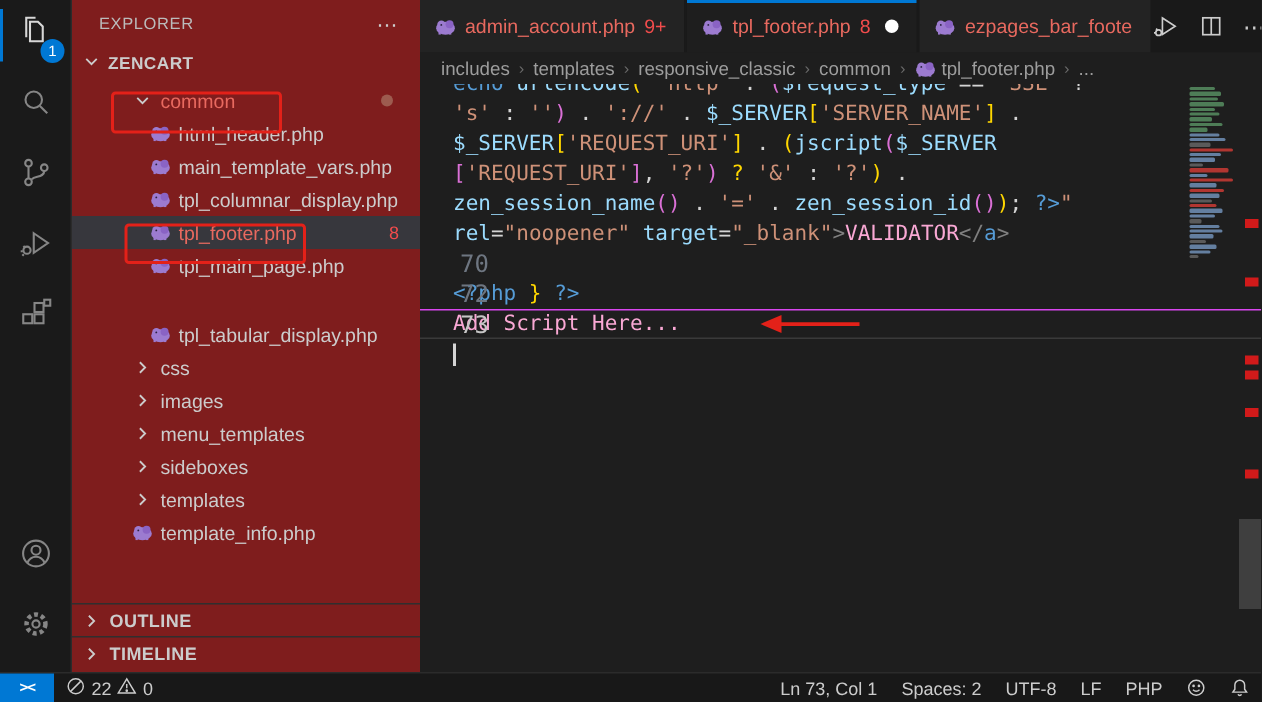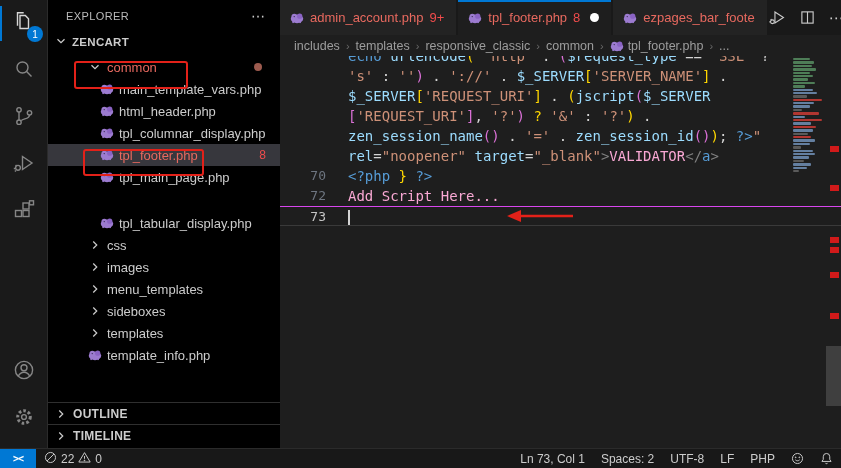--- a/index.html
+++ b/index.html
@@ -12,21 +12,21 @@
                   border-right:1px solid #2b2b2b; display:flex; flex-direction:column; }
   .ab-item { position:relative; width:48px; height:47px; display:flex; align-items:center; justify-content:center; cursor:pointer; }
   .ab-item svg { stroke:#868686; }
   .ab-item.active svg { stroke:#d7d7d7; }
   .ab-item.active::before { content:""; position:absolute; left:0; top:6px; bottom:6px; width:2px; background:#0078d4; }
   .ab-badge { position:absolute; right:5px; bottom:5px; min-width:16px; height:16px; border-radius:8px; background:#0078d4;
               color:#fff; font-size:10px; display:flex; align-items:center; justify-content:center; }
   .ab-bottom { position:absolute; left:0; bottom:6px; width:48px; }
 
   
-  .sidebar { position:absolute; left:48px; top:0; width:232px; height:448px; background:#000000; color:#cccccc;text-align:right; }
+  .sidebar { position:absolute; left:48px; top:0; width:232px; height:448px; background:#7f1d1d; color:#cccccc;text-align:right; }
   .side-header { display:flex; align-items:center; justify-content:space-between; padding:8px 14px 4px 18px; }
   .side-title { font-size:11px; letter-spacing:.4px; color:#bbbbbb; }
   .side-more { color:#cccccc; font-size:14px; letter-spacing:1px; cursor:pointer; }
   .ws-row { display:flex; align-items:center; gap:4px; padding:6px 8px 5px 6px; font-weight:bold; font-size:11.5px; letter-spacing:.3px; cursor:pointer;}
   .tree { position:absolute; left:0; top:56px; width:232px; }
   .tree-row { position:relative; height:22px; display:flex; align-items:center; gap:5px; font-size:13px; cursor:pointer; padding-right:8px; }
   .tree-row.selected { background:#37373d; }
   .tree-label { white-space:nowrap; overflow:hidden; color:#cccccc; flex:0 1 auto;}
   .tree-label.error { color:#e8695f; }
   .tree-badge { margin-left:auto; color:#f14c4c; font-size:12px; padding-right:6px;}
@@ -49,23 +49,23 @@
   .tab-actions .act { cursor:pointer; display:flex; align-items:center; }
   .breadcrumbs { position:absolute; left:0; top:35px; width:561px; height:21px; display:flex; align-items:center; gap:6px;
                  padding-left:14px; font-size:12.5px; color:#9d9d9d; background:#1e1e1e; }
   .crumb { display:flex; align-items:center; gap:4px; cursor:pointer; white-space:nowrap;}
   .crumb-sep { color:#6a6a6a; font-size:11px; }
 
   
   .code { position:absolute; left:0; top:56px; width:561px; height:392px; overflow:hidden;
           font-family:"DejaVu Sans Mono", monospace; font-size:14px; }
   .code-inner { margin-top:-10px; }
-  .code-line { position:relative; height:20px; line-height:20px; display:flex; white-space:pre; }
+  .code-line { position:relative; height:20px; line-height:20px; display:flex; white-space:pre;flex-direction:column; }
   .code-line.current { border-top:1px solid #d946ef; border-bottom:1px solid #3a3a3a; }
-  .ln { width:46px; text-align:right; color:#6e7681; font-size:13px; flex:none; }
+  .ln { width:46px; text-align:right; color:#6e7681; font-size:16px; flex:none; }
   .code-line.current .ln { color:#c6c6c6; }
   .lc { padding-left:22px; }
   .tk-kw{color:#569cd6} .tk-var{color:#9cdcfe} .tk-str{color:#ce9178} .tk-op{color:#d4d4d4}
   .tk-b1{color:#ffd700} .tk-b2{color:#da70d6} .tk-txt{color:#f9a8d4} .tk-tag{color:#808080}
   .cursor { display:inline-block; width:1.5px; height:15px; background:#d4d4d4; vertical-align:middle; margin-top:-2px;}
 
   
   .minimap { position:absolute; left:513px; top:2px; width:30px; }
   .mm-row { height:2.4px; margin-bottom:1px; border-radius:1px; }
   .mm-cm{background:#4e7d57} .mm-code{background:#647fa0} .mm-gray{background:#5a5a5a} .mm-err{background:#b13631}
@@ -174,34 +174,34 @@
           <span style="display: flex;">
             <svg width="14" height="12" viewBox="0 0 18 14">
               <ellipse cx="9" cy="8" rx="8" ry="5.6" fill="#9c7bd0"></ellipse>
               <circle cx="5.5" cy="5" r="3.6" fill="#9c7bd0"></circle>
               <circle cx="12.5" cy="4.6" r="3.4" fill="#8a63c4"></circle>
               <rect x="3" y="10" width="2" height="3.5" fill="#9c7bd0"></rect>
               <rect x="12" y="10" width="2" height="3.5" fill="#9c7bd0"></rect>
               <circle cx="5.4" cy="5.2" r="0.8" fill="#2a2140"></circle>
             </svg>
           </span>
+          <span class="tree-label">html_header.php</span>
+        </div>
+        <div class="tree-row" style="padding-left: 52px;">
+          <span style="display: flex;">
+            <svg width="14" height="12" viewBox="0 0 18 14">
+              <ellipse cx="9" cy="8" rx="8" ry="5.6" fill="#9c7bd0"></ellipse>
+              <circle cx="5.5" cy="5" r="3.6" fill="#9c7bd0"></circle>
+              <circle cx="12.5" cy="4.6" r="3.4" fill="#8a63c4"></circle>
+              <rect x="3" y="10" width="2" height="3.5" fill="#9c7bd0"></rect>
+              <rect x="12" y="10" width="2" height="3.5" fill="#9c7bd0"></rect>
+              <circle cx="5.4" cy="5.2" r="0.8" fill="#2a2140"></circle>
+            </svg>
+          </span>
           <span class="tree-label">main_template_vars.php</span>
-        </div>
-        <div class="tree-row" style="padding-left: 52px;">
-          <span style="display: flex;">
-            <svg width="14" height="12" viewBox="0 0 18 14">
-              <ellipse cx="9" cy="8" rx="8" ry="5.6" fill="#9c7bd0"></ellipse>
-              <circle cx="5.5" cy="5" r="3.6" fill="#9c7bd0"></circle>
-              <circle cx="12.5" cy="4.6" r="3.4" fill="#8a63c4"></circle>
-              <rect x="3" y="10" width="2" height="3.5" fill="#9c7bd0"></rect>
-              <rect x="12" y="10" width="2" height="3.5" fill="#9c7bd0"></rect>
-              <circle cx="5.4" cy="5.2" r="0.8" fill="#2a2140"></circle>
-            </svg>
-          </span>
-          <span class="tree-label">html_header.php</span>
         </div>
         <div class="tree-row" style="padding-left: 52px;">
           <span style="display: flex;">
             <svg width="14" height="12" viewBox="0 0 18 14">
               <ellipse cx="9" cy="8" rx="8" ry="5.6" fill="#9c7bd0"></ellipse>
               <circle cx="5.5" cy="5" r="3.6" fill="#9c7bd0"></circle>
               <circle cx="12.5" cy="4.6" r="3.4" fill="#8a63c4"></circle>
               <rect x="3" y="10" width="2" height="3.5" fill="#9c7bd0"></rect>
               <rect x="12" y="10" width="2" height="3.5" fill="#9c7bd0"></rect>
               <circle cx="5.4" cy="5.2" r="0.8" fill="#2a2140"></circle>

